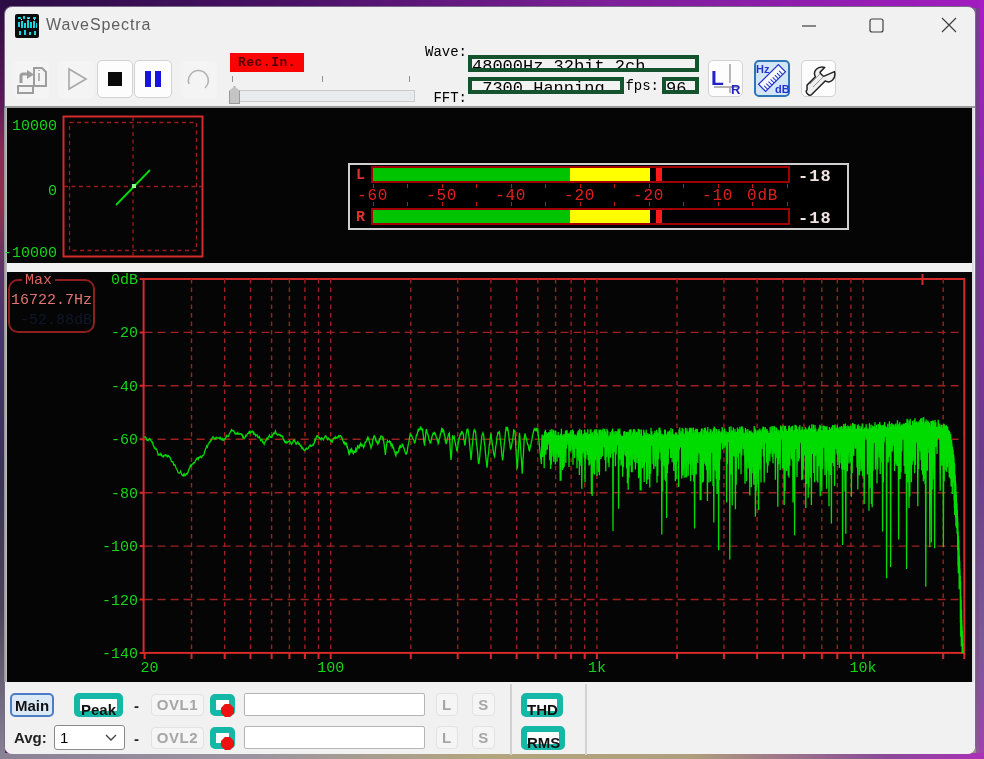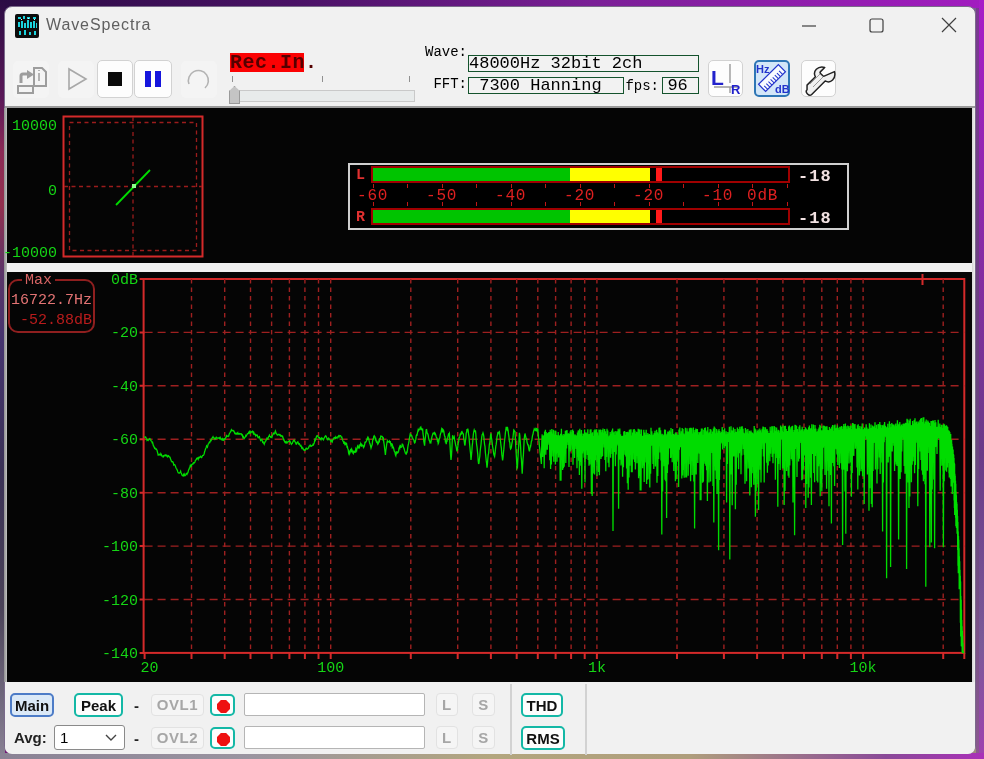--- a/index.html
+++ b/index.html
@@ -7,39 +7,39 @@
 #win{left:4px;top:6px;width:972px;height:748px;background:#f1f1f1;border:1px solid #7a6a8a;border-radius:8px;overflow:hidden;box-sizing:border-box}
 .mono{font-family:"Liberation Mono",monospace}
 
 #title{left:46px;top:16px;font-size:16px;color:#5f5f5f;letter-spacing:.9px}
 
 #tbar{left:5px;top:47px;width:970px;height:59px;background:#f1f1f1}
 #tbarline{left:5px;top:106px;width:970px;height:2px;background:#9a9a9a}
 .tbtn{position:absolute;border-radius:5px;box-sizing:border-box}
 .raised{background:#fdfdfd;border:1px solid #d2d2d2}
 .flat{background:#f4f4f4}
-#recin{left:230px;top:53px;width:74px;height:19px;background:#fb0203;color:#550000;font-family:"Liberation Mono",monospace;font-size:20px;font-weight:bold;text-align:center;line-height:19px;letter-spacing:.5px}
+#recin{left:230px;top:53px;width:74px;height:19px;background:#fb0203;color:#550000;font-family:"Liberation Mono",monospace;font-size:13px;font-weight:bold;text-align:center;line-height:19px;letter-spacing:.5px}
 #sltrack{left:237px;top:90px;width:178px;height:12px;background:#e8ebeb;border:1px solid #c9c9c9;box-sizing:border-box}
 #slthumb{left:229px;top:86px;width:11px;height:18px;background:#c4c4c4;border:1px solid #9a9a9a;clip-path:polygon(0 28%,50% 0,100% 28%,100% 100%,0 100%);box-sizing:border-box}
 .sltick{position:absolute;top:76px;width:1px;height:6px;background:#909090}
 .tlabel{position:absolute;font-family:"Liberation Mono",monospace;font-size:14px;color:#000;text-align:right}
-.tbox{position:absolute;border:1px solid #14532d;background:#f2f2f2;box-sizing:border-box;font-family:"Liberation Mono",monospace;font-size:17px;color:#000;white-space:pre;overflow:hidden}
+.tbox{position:absolute;border:4px solid #14532d;background:#f2f2f2;box-sizing:border-box;font-family:"Liberation Mono",monospace;font-size:17px;color:#000;white-space:pre;overflow:hidden}
 
 #panel1{left:7px;top:108px;width:965px;height:155px;background:#050505}
 #panel2{left:7px;top:272px;width:965px;height:410px;background:#050505}
 
 #meter{left:348px;top:163px;width:501px;height:67px;border:2px solid #cfcfcf;background:#000;box-sizing:border-box}
 .mbar{position:absolute;left:21px;height:17px;border:2px solid #a00000;box-sizing:border-box;width:419px}
 .mlab{position:absolute;left:6px;width:14px;color:#e03030;font-family:"Liberation Mono",monospace;font-size:15px;font-weight:bold}
 .m18{position:absolute;left:448px;color:#f2e2e2;font-family:"Liberation Mono",monospace;font-size:17px;font-weight:bold;letter-spacing:1px}
 .mnum{position:absolute;top:22px;color:#df2020;font-family:"Liberation Mono",monospace;font-size:16px;letter-spacing:.8px}
 .mtick{position:absolute;width:1px;height:4px;background:#c01818}
 
 #bbar{left:5px;top:682px;width:970px;height:72px;background:#f1f1f1;border-radius:0 0 7px 7px}
-.btn{position:absolute;box-sizing:border-box;border-radius:5px;font-weight:bold;font-size:15px;text-align:center;color:#111;background:#fdfdfd;border:2px solid #14b8a6}
+.btn{position:absolute;box-sizing:border-box;border-radius:5px;font-weight:bold;font-size:15px;text-align:center;color:#111;background:#fdfdfd;border:6px solid #14b8a6}
 .gbtn{position:absolute;box-sizing:border-box;border-radius:4px;font-weight:bold;font-size:15px;text-align:center;color:#a6a6a6;background:#f5f5f5;border:1px solid #e2e2e2;letter-spacing:.6px}
 .field{position:absolute;box-sizing:border-box;background:#fff;border:1px solid #b5b5b5;border-radius:2px;width:181px;height:23px}
 .vdiv{position:absolute;top:684px;height:71px;width:2px;background:#d2d2d2}
 .dash{position:absolute;font-weight:bold;font-size:15px;color:#222}
 </style></head><body>
 <div id="stage">
   <div class="abs" style="left:0;top:0;width:984px;height:8px;background:linear-gradient(90deg,#2b0c44 0%,#4a1266 30%,#7a1f96 60%,#a21cc0 100%)"></div>
   <div class="abs" style="left:0;top:0;width:5px;height:759px;background:linear-gradient(180deg,#2b0c44 0%,#5a1858 13%,#8b2a55 20%,#93304e 27%,#5a3468 36%,#45346f 45%,#3a3156 62%,#4a4258 80%,#8a8295 100%)"></div>
   <div class="abs" style="left:979px;top:0;width:5px;height:759px;background:linear-gradient(180deg,#a81cc8 0%,#8a2aa8 30%,#6a3a88 60%,#7a5a98 85%,#a040b0 100%)"></div>
     <div class="abs" style="left:976px;top:8px;width:3px;height:745px;background:linear-gradient(180deg,#7a3a92 0%,#6a4080 40%,#6a4a80 70%,#8a5a90 100%)"></div>
@@ -103,21 +103,21 @@
       <path d="M8 23 A10 10 0 1 1 24 27" fill="none" stroke="#b3b3b3" stroke-width="1.6"></path>
     </svg>
   <div class="abs" id="recin">Rec.In.</div>
   <div class="abs" id="sltrack"></div>
   <div class="abs sltick" style="left:232px"></div>
   <div class="abs sltick" style="left:322px"></div>
   <div class="abs sltick" style="left:409px"></div>
   <div class="abs" id="slthumb"></div>
   <div class="abs tlabel" style="left:400px;top:44px;width:67px">Wave:</div>
   <div class="abs tbox" style="left:468px;top:55px;width:231px;height:17px;line-height:15px">48000Hz 32bit 2ch</div>
-  <div class="abs tlabel" style="left:400px;top:76px;width:67px">FFT:</div>
+  <div class="abs tlabel" style="left:400px;top:90px;width:67px">FFT:</div>
   <div class="abs tbox" style="left:468px;top:77px;width:156px;height:17px;line-height:15px"> 7300 Hanning</div>
   <div class="abs tlabel" style="left:592px;top:78px;width:67px">fps:</div>
   <div class="abs tbox" style="left:662px;top:77px;width:37px;height:17px;line-height:15px;text-align:right">96 </div>
   <div class="abs tbtn raised" style="left:708px;top:60px;width:35px;height:37px"></div>
   <svg class="abs" style="left:708px;top:60px" width="35" height="37">
     <path d="M22 4 V23 M6 27 H31 M22 27 V33" stroke="#9a9a9a" stroke-width="1.4" fill="none"></path>
     <text x="3" y="25" font-family="Liberation Sans,sans-serif" font-size="21" font-weight="bold" fill="#2222cc">L</text>
     <text x="23" y="34" font-family="Liberation Sans,sans-serif" font-size="13" font-weight="bold" fill="#2222cc">R</text>
   </svg>
   <div class="abs tbtn" style="left:754px;top:60px;width:36px;height:37px;background:#d3e6f8;border:2px solid #2e76b5"></div>
@@ -223,21 +223,21 @@
         <text x="149.5" y="399.9" text-anchor="middle">20</text>
         <text x="330.7" y="399.9" text-anchor="middle">100</text>
         <text x="596.9" y="399.9" text-anchor="middle">1k</text>
         <text x="863.1" y="399.9" text-anchor="middle">10k</text>
       </g>
 <path d="M144.6 165.8 L145.0 165.0 L145.4 165.0 L145.8 165.2 L146.2 166.2 L146.6 167.0 L147.0 168.3 L147.4 167.7 L147.8 167.8 L148.2 168.3 L148.6 167.7 L149.0 167.6 L149.4 166.8 L149.8 166.6 L150.2 167.0 L150.6 168.0 L151.0 168.7 L151.4 169.0 L151.8 169.3 L152.2 170.7 L152.6 170.5 L153.0 172.1 L153.4 173.8 L153.8 174.2 L154.2 175.2 L154.6 176.2 L155.0 176.1 L155.4 177.2 L155.8 177.2 L156.2 176.9 L156.6 177.7 L157.0 178.2 L157.4 179.8 L157.8 181.4 L158.2 183.1 L158.6 183.0 L159.0 182.6 L159.4 182.9 L159.8 182.6 L160.2 181.8 L160.6 183.0 L161.0 183.4 L161.4 182.6 L161.8 183.7 L162.2 183.9 L162.6 184.0 L163.0 184.8 L163.4 183.9 L163.8 184.4 L164.2 183.7 L164.6 183.4 L165.0 183.0 L165.4 183.0 L165.8 183.7 L166.2 183.2 L166.6 183.2 L167.0 184.4 L167.4 184.9 L167.8 184.3 L168.2 183.5 L168.6 183.7 L169.0 184.7 L169.4 185.1 L169.8 185.0 L170.2 185.7 L170.6 187.0 L171.0 188.1 L171.4 189.3 L171.8 189.8 L172.2 189.7 L172.6 189.7 L173.0 190.1 L173.4 191.3 L173.8 193.0 L174.2 192.6 L174.6 192.6 L175.0 193.1 L175.4 194.1 L175.8 195.3 L176.2 196.2 L176.6 197.0 L177.0 197.5 L177.4 198.5 L177.8 199.9 L178.2 200.8 L178.6 200.9 L179.0 201.2 L179.4 201.2 L179.8 200.6 L180.2 200.0 L180.6 199.2 L181.0 200.7 L181.4 201.5 L181.8 202.5 L182.2 203.4 L182.6 203.5 L183.0 203.9 L183.4 202.7 L183.8 203.3 L184.2 202.1 L184.6 203.1 L185.0 203.7 L185.4 203.4 L185.8 202.8 L186.2 201.7 L186.6 201.4 L187.0 202.2 L187.4 201.2 L187.8 200.8 L188.2 199.6 L188.6 197.8 L189.0 197.4 L189.4 196.0 L189.8 195.8 L190.2 193.9 L190.6 194.3 L191.0 193.1 L191.4 193.8 L191.8 192.7 L192.2 192.2 L192.6 192.0 L193.0 192.0 L193.4 190.9 L193.8 190.8 L194.2 191.0 L194.6 190.7 L195.0 189.7 L195.4 188.4 L195.8 188.0 L196.2 187.8 L196.6 186.6 L197.0 186.7 L197.4 185.9 L197.8 186.1 L198.2 187.2 L198.6 185.9 L199.0 185.3 L199.4 185.7 L199.8 185.2 L200.2 184.8 L200.6 184.4 L201.0 185.2 L201.4 185.6 L201.8 185.4 L202.2 184.2 L202.6 183.5 L203.0 183.4 L203.4 183.4 L203.8 182.8 L204.2 181.5 L204.6 179.8 L205.0 178.6 L205.4 177.2 L205.8 176.2 L206.2 175.5 L206.6 174.0 L207.0 174.5 L207.4 175.1 L207.8 173.7 L208.2 172.0 L208.6 171.6 L209.0 170.9 L209.4 170.1 L209.8 170.4 L210.2 169.5 L210.6 168.4 L211.0 168.8 L211.4 168.1 L211.8 166.7 L212.2 165.8 L212.6 165.5 L213.0 164.8 L213.4 165.7 L213.8 166.1 L214.2 166.0 L214.6 166.3 L215.0 167.3 L215.4 166.8 L215.8 165.9 L216.2 165.3 L216.6 166.2 L217.0 166.2 L217.4 166.0 L217.8 166.2 L218.2 166.2 L218.6 166.1 L219.0 165.7 L219.4 166.7 L219.8 166.3 L220.2 165.6 L220.6 166.8 L221.0 167.4 L221.4 167.6 L221.8 167.0 L222.2 167.7 L222.6 166.8 L223.0 167.7 L223.4 168.2 L223.8 167.8 L224.2 166.9 L224.6 167.5 L225.0 166.8 L225.4 166.7 L225.8 165.4 L226.2 164.6 L226.6 163.7 L227.0 164.5 L227.4 164.2 L227.8 164.1 L228.2 163.9 L228.6 164.3 L229.0 162.8 L229.4 161.6 L229.8 161.0 L230.2 160.2 L230.6 159.8 L231.0 158.7 L231.4 157.8 L231.8 158.5 L232.2 158.6 L232.6 158.4 L233.0 158.4 L233.4 159.0 L233.8 159.0 L234.2 159.7 L234.6 161.1 L235.0 161.8 L235.4 161.9 L235.8 161.2 L236.2 161.2 L236.6 162.0 L237.0 162.0 L237.4 161.2 L237.8 160.7 L238.2 162.2 L238.6 162.2 L239.0 161.8 L239.4 162.1 L239.8 161.5 L240.2 161.6 L240.6 161.7 L241.0 162.3 L241.4 162.0 L241.8 162.9 L242.2 162.7 L242.6 164.2 L243.0 165.5 L243.4 164.8 L243.8 166.0 L244.2 166.5 L244.6 165.8 L245.0 165.3 L245.4 164.4 L245.8 163.4 L246.2 164.0 L246.6 163.2 L247.0 162.6 L247.4 161.8 L247.8 161.6 L248.2 161.6 L248.6 160.5 L249.0 160.8 L249.4 159.8 L249.8 160.8 L250.2 159.8 L250.6 160.8 L251.0 160.5 L251.4 159.8 L251.8 159.9 L252.2 159.8 L252.6 159.3 L253.0 160.2 L253.4 161.6 L253.8 160.6 L254.2 161.6 L254.6 162.4 L255.0 162.2 L255.4 163.1 L255.8 164.0 L256.2 163.1 L256.6 163.2 L257.0 162.9 L257.4 163.6 L257.8 165.1 L258.2 165.8 L258.6 165.7 L259.0 165.0 L259.4 164.7 L259.8 166.1 L260.2 167.4 L260.6 168.4 L261.0 167.8 L261.4 168.0 L261.8 167.4 L262.2 168.8 L262.6 170.1 L263.0 169.8 L263.4 171.0 L263.8 171.3 L264.2 172.2 L264.6 170.8 L265.0 170.2 L265.4 169.1 L265.8 169.0 L266.2 168.0 L266.6 167.4 L267.0 166.1 L267.4 166.4 L267.8 166.9 L268.2 165.7 L268.6 164.7 L269.0 164.3 L269.4 163.2 L269.8 164.1 L270.2 164.5 L270.6 165.2 L271.0 164.8 L271.4 165.0 L271.8 165.4 L272.2 164.0 L272.6 163.0 L273.0 162.2 L273.4 161.3 L273.8 161.8 L274.2 162.0 L274.6 161.2 L275.0 160.1 L275.4 159.0 L275.8 160.2 L276.2 161.6 L276.6 161.7 L277.0 162.6 L277.4 163.0 L277.8 163.0 L278.2 162.7 L278.6 162.4 L279.0 162.2 L279.4 162.6 L279.8 163.3 L280.2 162.9 L280.6 164.0 L281.0 163.9 L281.4 164.1 L281.8 163.8 L282.2 164.4 L282.6 164.3 L283.0 165.7 L283.4 167.5 L283.8 167.3 L284.2 168.5 L284.6 169.7 L285.0 170.3 L285.4 170.0 L285.8 170.7 L286.2 169.7 L286.6 170.4 L287.0 171.0 L287.4 170.3 L287.8 169.8 L288.2 169.7 L288.6 169.6 L289.0 169.4 L289.4 168.7 L289.8 169.0 L290.2 169.9 L290.6 170.7 L291.0 171.5 L291.4 172.3 L291.8 171.7 L292.2 171.5 L292.6 170.6 L293.0 169.4 L293.4 168.6 L293.8 168.8 L294.2 168.1 L294.6 169.0 L295.0 169.5 L295.4 170.4 L295.8 171.2 L296.2 172.2 L296.6 171.8 L297.0 170.6 L297.4 170.1 L297.8 169.8 L298.2 170.7 L298.6 172.1 L299.0 172.1 L299.4 171.8 L299.8 172.6 L300.2 173.7 L300.6 174.1 L301.0 173.7 L301.4 174.6 L301.8 176.1 L302.2 175.6 L302.6 176.5 L303.0 176.4 L303.4 177.6 L303.8 177.7 L304.2 178.3 L304.6 178.1 L305.0 178.2 L305.4 177.9 L305.8 176.7 L306.2 176.1 L306.6 176.4 L307.0 177.0 L307.4 177.0 L307.8 176.8 L308.2 176.2 L308.6 175.8 L309.0 174.6 L309.4 173.9 L309.8 173.9 L310.2 173.1 L310.6 173.8 L311.0 174.4 L311.4 174.2 L311.8 173.6 L312.2 173.6 L312.6 173.4 L313.0 172.5 L313.4 172.9 L313.8 172.1 L314.2 171.0 L314.6 169.0 L315.0 167.5 L315.4 168.2 L315.8 166.9 L316.2 165.5 L316.6 164.1 L317.0 164.0 L317.4 163.7 L317.8 164.3 L318.2 164.9 L318.6 165.6 L319.0 165.9 L319.4 165.7 L319.8 166.7 L320.2 167.0 L320.6 166.6 L321.0 167.6 L321.4 166.2 L321.8 165.8 L322.2 166.5 L322.6 167.0 L323.0 167.0 L323.4 167.8 L323.8 167.1 L324.2 165.9 L324.6 165.2 L325.0 164.5 L325.4 163.9 L325.8 164.5 L326.2 164.3 L326.6 165.5 L327.0 166.4 L327.4 167.4 L327.8 167.8 L328.2 166.8 L328.6 166.1 L329.0 166.6 L329.4 167.1 L329.8 167.5 L330.2 168.3 L330.6 168.5 L331.0 169.4 L331.4 168.6 L331.8 169.2 L332.2 169.9 L332.6 168.6 L333.0 167.4 L333.4 166.9 L333.8 166.5 L334.2 165.5 L334.6 165.4 L335.0 166.3 L335.4 166.5 L335.8 165.0 L336.2 165.8 L336.6 165.7 L337.0 166.2 L337.4 165.0 L337.8 164.9 L338.2 164.4 L338.6 163.9 L339.0 165.1 L339.4 164.1 L339.8 163.5 L340.2 163.7 L340.6 163.7 L341.0 164.7 L341.4 165.3 L341.8 165.1 L342.2 166.6 L342.6 168.1 L343.0 169.1 L343.4 169.5 L343.8 171.3 L344.2 171.5 L344.6 170.6 L345.0 172.8 L345.4 172.7 L345.8 170.3 L346.2 171.9 L346.6 171.8 L347.0 174.9 L347.4 174.7 L347.8 176.7 L348.2 177.5 L348.6 181.0 L349.0 182.1 L349.4 180.1 L349.8 181.1 L350.2 180.0 L350.6 177.7 L351.0 178.0 L351.4 177.2 L351.8 180.4 L352.2 178.4 L352.6 179.4 L353.0 181.3 L353.4 181.7 L353.8 178.7 L354.2 180.4 L354.6 180.3 L355.0 179.5 L355.4 179.9 L355.8 176.9 L356.2 177.8 L356.6 178.7 L357.0 176.3 L357.4 174.8 L357.8 176.3 L358.2 174.4 L358.6 175.6 L359.0 176.0 L359.4 175.9 L359.8 172.9 L360.2 172.9 L360.6 171.7 L361.0 173.8 L361.4 174.0 L361.8 172.6 L362.2 173.2 L362.6 173.8 L363.0 174.0 L363.4 175.2 L363.8 173.9 L364.2 174.4 L364.6 172.8 L365.0 170.4 L365.4 170.5 L365.8 170.0 L366.2 169.4 L366.6 168.8 L367.0 167.1 L367.4 166.1 L367.8 167.9 L368.2 165.6 L368.6 166.4 L369.0 168.4 L369.4 170.2 L369.8 171.6 L370.2 172.5 L370.6 174.2 L371.0 176.0 L371.4 174.7 L371.8 173.6 L372.2 172.5 L372.6 168.9 L373.0 167.0 L373.4 166.9 L373.8 164.2 L374.2 163.7 L374.6 164.8 L375.0 164.9 L375.4 167.5 L375.8 167.0 L376.2 169.2 L376.6 170.2 L377.0 169.6 L377.4 170.3 L377.8 172.2 L378.2 171.6 L378.6 170.3 L379.0 168.6 L379.4 169.2 L379.8 166.0 L380.2 167.7 L380.6 165.0 L381.0 164.0 L381.4 164.2 L381.8 164.6 L382.2 164.5 L382.6 165.0 L383.0 167.4 L383.4 166.7 L383.8 170.1 L384.2 172.5 L384.6 176.0 L385.0 179.4 L385.4 182.9 L385.8 178.5 L386.2 176.2 L386.6 172.9 L387.0 170.4 L387.4 169.0 L387.8 170.2 L388.2 170.0 L388.6 169.7 L389.0 169.7 L389.4 169.1 L389.8 171.1 L390.2 169.0 L390.6 171.5 L391.0 173.3 L391.4 172.5 L391.8 171.2 L392.2 174.8 L392.6 173.9 L393.0 175.7 L393.4 175.5 L393.8 176.8 L394.2 179.0 L394.6 179.8 L395.0 180.5 L395.4 182.8 L395.8 183.7 L396.2 180.5 L396.6 181.2 L397.0 179.9 L397.4 180.1 L397.8 180.8 L398.2 180.1 L398.6 179.2 L399.0 176.1 L399.4 175.2 L399.8 176.0 L400.2 172.9 L400.6 175.0 L401.0 175.2 L401.4 175.1 L401.8 174.5 L402.2 172.1 L402.6 172.3 L403.0 173.1 L403.4 175.2 L403.8 175.9 L404.2 176.9 L404.6 178.7 L405.0 179.9 L405.4 181.3 L405.8 181.4 L406.2 182.6 L406.6 180.4 L407.0 180.5 L407.4 178.3 L407.8 175.2 L408.2 172.8 L408.6 171.4 L409.0 169.3 L409.4 166.4 L409.8 164.3 L410.2 162.0 L410.6 162.4 L411.0 163.5 L411.4 163.5 L411.8 163.9 L412.2 165.5 L412.6 166.2 L413.0 166.8 L413.4 167.3 L413.8 167.9 L414.2 169.5 L414.6 171.0 L415.0 170.7 L415.4 168.6 L415.8 167.4 L416.2 163.9 L416.6 163.1 L417.0 163.2 L417.4 161.1 L417.8 159.4 L418.2 157.6 L418.6 158.6 L419.0 158.0 L419.4 157.4 L419.8 156.8 L420.2 155.8 L420.6 156.8 L421.0 155.7 L421.4 157.3 L421.8 156.9 L422.2 157.8 L422.6 156.6 L423.0 161.7 L423.4 164.1 L423.8 169.5 L424.2 171.3 L424.6 173.7 L425.0 167.9 L425.4 165.7 L425.8 161.9 L426.2 157.7 L426.6 157.6 L427.0 160.7 L427.4 161.3 L427.8 161.9 L428.2 163.2 L428.6 165.9 L429.0 167.8 L429.4 168.6 L429.8 169.7 L430.2 171.5 L430.6 168.6 L431.0 169.7 L431.4 167.6 L431.8 165.3 L432.2 163.9 L432.6 162.6 L433.0 161.2 L433.4 161.3 L433.8 161.0 L434.2 161.9 L434.6 160.7 L435.0 161.2 L435.4 162.0 L435.8 163.2 L436.2 164.7 L436.6 166.0 L437.0 166.1 L437.4 168.8 L437.8 168.3 L438.2 171.7 L438.6 170.9 L439.0 168.1 L439.4 166.5 L439.8 166.0 L440.2 163.0 L440.6 161.4 L441.0 160.5 L441.4 158.2 L441.8 156.5 L442.2 157.0 L442.6 160.5 L443.0 157.7 L443.4 158.2 L443.8 159.1 L444.2 161.8 L444.6 164.1 L445.0 164.6 L445.4 169.5 L445.8 169.2 L446.2 172.2 L446.6 169.6 L447.0 169.4 L447.4 166.3 L447.8 165.5 L448.2 163.7 L448.6 162.0 L449.0 162.3 L449.4 161.5 L449.8 169.1 L450.2 176.4 L450.6 183.1 L451.0 187.9 L451.4 184.4 L451.8 177.9 L452.2 170.0 L452.6 163.2 L453.0 165.3 L453.4 166.3 L453.8 165.7 L454.2 164.8 L454.6 167.9 L455.0 169.5 L455.4 171.6 L455.8 173.8 L456.2 174.8 L456.6 177.7 L457.0 179.4 L457.4 177.5 L457.8 174.8 L458.2 171.0 L458.6 169.9 L459.0 165.7 L459.4 165.6 L459.8 164.4 L460.2 162.3 L460.6 162.5 L461.0 161.3 L461.4 160.2 L461.8 161.2 L462.2 160.2 L462.6 161.1 L463.0 161.4 L463.4 162.4 L463.8 167.5 L464.2 168.6 L464.6 172.1 L465.0 173.5 L465.4 169.0 L465.8 166.6 L466.2 161.0 L466.6 160.4 L467.0 157.1 L467.4 159.5 L467.8 156.7 L468.2 158.9 L468.6 162.5 L469.0 164.9 L469.4 170.0 L469.8 173.9 L470.2 178.4 L470.6 182.0 L471.0 187.9 L471.4 184.0 L471.8 179.6 L472.2 174.0 L472.6 170.9 L473.0 166.1 L473.4 162.0 L473.8 159.6 L474.2 158.0 L474.6 159.1 L475.0 159.5 L475.4 158.2 L475.8 161.9 L476.2 168.0 L476.6 172.3 L477.0 174.9 L477.4 178.9 L477.8 182.6 L478.2 188.7 L478.6 192.0 L479.0 191.0 L479.4 187.0 L479.8 184.3 L480.2 178.8 L480.6 175.7 L481.0 172.6 L481.4 168.0 L481.8 164.6 L482.2 162.5 L482.6 162.2 L483.0 160.9 L483.4 162.2 L483.8 164.4 L484.2 168.9 L484.6 172.6 L485.0 174.6 L485.4 180.6 L485.8 184.2 L486.2 188.4 L486.6 191.2 L487.0 195.8 L487.4 192.3 L487.8 187.0 L488.2 182.8 L488.6 181.3 L489.0 176.6 L489.4 172.1 L489.8 170.6 L490.2 167.1 L490.6 163.0 L491.0 161.4 L491.4 165.8 L491.8 167.8 L492.2 171.1 L492.6 174.4 L493.0 176.7 L493.4 179.6 L493.8 182.3 L494.2 183.4 L494.6 184.4 L495.0 181.6 L495.4 177.9 L495.8 174.1 L496.2 172.4 L496.6 169.0 L497.0 164.8 L497.4 163.3 L497.8 161.0 L498.2 161.5 L498.6 160.3 L499.0 160.4 L499.4 159.9 L499.8 162.9 L500.2 166.5 L500.6 170.0 L501.0 173.6 L501.4 176.4 L501.8 182.4 L502.2 185.1 L502.6 188.5 L503.0 185.7 L503.4 181.1 L503.8 177.4 L504.2 172.6 L504.6 168.1 L505.0 165.3 L505.4 160.7 L505.8 158.2 L506.2 154.8 L506.6 157.2 L507.0 157.8 L507.4 154.9 L507.8 157.0 L508.2 159.1 L508.6 162.6 L509.0 165.4 L509.4 169.5 L509.8 170.5 L510.2 175.3 L510.6 177.0 L511.0 176.4 L511.4 175.0 L511.8 172.0 L512.2 170.5 L512.6 167.2 L513.0 165.4 L513.4 161.5 L513.8 158.0 L514.2 158.4 L514.6 159.4 L515.0 159.6 L515.4 166.5 L515.8 175.2 L516.2 181.7 L516.6 188.5 L517.0 196.3 L517.4 195.5 L517.8 188.3 L518.2 181.5 L518.6 175.0 L519.0 168.5 L519.4 160.9 L519.8 163.3 L520.2 168.9 L520.6 174.9 L521.0 183.1 L521.4 187.4 L521.8 194.1 L522.2 201.6 L522.6 194.2 L523.0 187.3 L523.4 182.8 L523.8 174.6 L524.2 167.1 L524.6 163.9 L525.0 161.5 L525.4 163.3 L525.8 165.0 L526.2 167.0 L526.6 166.9 L527.0 170.1 L527.4 171.5 L527.8 172.8 L528.2 172.8 L528.6 175.5 L529.0 177.9 L529.4 179.3 L529.8 177.3 L530.2 174.1 L530.6 174.5 L531.0 172.0 L531.4 168.9 L531.8 168.8 L532.2 165.7 L532.6 163.2 L533.0 162.4 L533.4 160.0 L533.8 158.8 L534.2 157.1 L534.6 157.9 L535.0 157.4 L535.4 158.0 L535.8 157.0 L536.2 159.0 L536.6 156.2 L537.0 159.1 L537.4 159.6 L537.8 156.4 L538.2 161.8 L538.6 166.5 L539.0 169.0 L539.4 174.2 L539.8 177.1 L540.2 181.4 L540.6 184.7 L541.0 188.4 L541.4 192.0 L541.8 169.6 L542.2 162.4 L542.6 184.9 L543.0 164.1 L543.4 172.2 L543.8 163.2 L544.2 196.2 L544.6 159.4 L545.0 172.0 L545.4 157.8 L545.8 182.7 L546.2 160.0 L546.6 177.8 L547.0 162.0 L547.4 177.8 L547.8 161.1 L548.2 170.5 L548.6 160.3 L549.0 172.8 L549.4 159.9 L549.8 188.2 L550.2 157.8 L550.6 196.9 L551.0 159.8 L551.4 192.6 L551.8 157.0 L552.2 176.9 L552.6 161.5 L553.0 184.6 L553.4 157.8 L553.8 189.8 L554.2 162.5 L554.6 178.1 L555.0 158.5 L555.4 192.5 L555.8 158.7 L556.2 181.7 L556.6 162.9 L557.0 189.7 L557.4 163.5 L557.8 180.9 L558.2 159.9 L558.6 185.5 L559.0 163.3 L559.4 172.9 L559.8 163.5 L560.2 208.7 L560.6 161.7 L561.0 208.7 L561.4 156.7 L561.8 187.4 L562.2 162.4 L562.6 198.0 L563.0 164.0 L563.4 196.2 L563.8 161.9 L564.2 194.8 L564.6 163.1 L565.0 170.9 L565.4 158.8 L565.8 191.1 L566.2 158.4 L566.6 176.6 L567.0 158.0 L567.4 169.3 L567.8 161.8 L568.2 173.1 L568.6 161.2 L569.0 195.0 L569.4 162.1 L569.8 173.7 L570.2 159.4 L570.6 179.5 L571.0 158.0 L571.4 169.4 L571.8 163.7 L572.2 177.5 L572.6 157.6 L573.0 192.7 L573.4 158.8 L573.8 178.4 L574.2 163.3 L574.6 186.0 L575.0 162.3 L575.4 170.6 L575.8 163.3 L576.2 177.1 L576.6 163.5 L577.0 196.3 L577.4 160.4 L577.8 184.7 L578.2 158.6 L578.6 188.7 L579.0 158.3 L579.4 203.0 L579.8 156.8 L580.2 190.0 L580.6 161.7 L581.0 193.7 L581.4 157.9 L581.8 216.7 L582.2 164.0 L582.6 181.5 L583.0 161.5 L583.4 179.4 L583.8 162.1 L584.2 185.7 L584.6 157.6 L585.0 210.4 L585.4 160.8 L585.8 186.9 L586.2 160.4 L586.6 178.2 L587.0 161.4 L587.4 182.9 L587.8 157.2 L588.2 188.1 L588.6 162.2 L589.0 193.7 L589.4 161.9 L589.8 192.4 L590.2 157.6 L590.6 173.5 L591.0 157.2 L591.4 222.1 L591.8 161.2 L592.2 223.9 L592.6 160.2 L593.0 194.9 L593.4 164.0 L593.8 201.4 L594.2 158.3 L594.6 202.6 L595.0 157.2 L595.4 188.3 L595.8 158.2 L596.2 182.8 L596.6 157.3 L597.0 204.0 L597.4 160.7 L597.8 173.7 L598.2 163.6 L598.6 199.9 L599.0 157.6 L599.4 203.3 L599.8 157.9 L600.2 172.6 L600.6 157.4 L601.0 187.1 L601.4 160.3 L601.8 185.0 L602.2 157.9 L602.6 184.0 L603.0 156.5 L603.4 171.8 L603.8 160.8 L604.2 175.4 L604.6 156.9 L605.0 188.1 L605.4 159.2 L605.8 199.2 L606.2 162.1 L606.6 185.1 L607.0 156.8 L607.4 175.8 L607.8 158.6 L608.2 190.7 L608.6 164.4 L609.0 195.2 L609.4 163.5 L609.8 174.3 L610.2 159.9 L610.6 185.7 L611.0 161.9 L611.4 172.6 L611.8 158.6 L612.2 181.9 L612.6 156.4 L613.0 259.0 L613.4 160.6 L613.8 171.9 L614.2 159.6 L614.6 180.0 L615.0 163.0 L615.4 194.2 L615.8 159.0 L616.2 182.4 L616.6 160.3 L617.0 171.9 L617.4 159.3 L617.8 173.5 L618.2 156.7 L618.6 236.7 L619.0 158.2 L619.4 172.1 L619.8 156.5 L620.2 187.7 L620.6 162.2 L621.0 193.5 L621.4 164.0 L621.8 191.8 L622.2 163.7 L622.6 204.8 L623.0 163.7 L623.4 195.3 L623.8 159.4 L624.2 169.3 L624.6 159.1 L625.0 182.7 L625.4 162.9 L625.8 184.6 L626.2 160.1 L626.6 196.4 L627.0 160.0 L627.4 211.3 L627.8 159.7 L628.2 217.8 L628.6 160.5 L629.0 205.6 L629.4 157.7 L629.8 193.7 L630.2 157.6 L630.6 179.3 L631.0 157.3 L631.4 200.3 L631.8 163.4 L632.2 200.2 L632.6 160.4 L633.0 169.5 L633.4 157.5 L633.8 187.4 L634.2 157.0 L634.6 190.0 L635.0 158.5 L635.4 197.6 L635.8 161.4 L636.2 183.7 L636.6 159.8 L637.0 191.2 L637.4 160.3 L637.8 177.3 L638.2 156.8 L638.6 206.3 L639.0 157.3 L639.4 204.0 L639.8 157.5 L640.2 218.6 L640.6 162.0 L641.0 218.6 L641.4 157.5 L641.8 183.6 L642.2 163.7 L642.6 196.2 L643.0 163.7 L643.4 193.4 L643.8 157.8 L644.2 210.1 L644.6 160.6 L645.0 190.6 L645.4 163.1 L645.8 174.5 L646.2 157.8 L646.6 211.9 L647.0 162.8 L647.4 207.8 L647.8 161.0 L648.2 191.3 L648.6 162.4 L649.0 207.2 L649.4 162.1 L649.8 215.4 L650.2 163.0 L650.6 201.8 L651.0 155.8 L651.4 173.7 L651.8 159.3 L652.2 171.4 L652.6 163.3 L653.0 191.9 L653.4 162.5 L653.8 196.9 L654.2 160.9 L654.6 172.4 L655.0 158.8 L655.4 194.4 L655.8 161.3 L656.2 168.7 L656.6 157.7 L657.0 210.7 L657.4 160.3 L657.8 203.9 L658.2 161.4 L658.6 186.9 L659.0 155.8 L659.4 169.9 L659.8 155.5 L660.2 180.6 L660.6 158.2 L661.0 188.5 L661.4 162.6 L661.8 262.4 L662.2 161.7 L662.6 219.4 L663.0 163.5 L663.4 178.6 L663.8 162.5 L664.2 194.2 L664.6 157.4 L665.0 207.7 L665.4 157.8 L665.8 209.3 L666.2 163.2 L666.6 246.0 L667.0 161.7 L667.4 201.1 L667.8 159.5 L668.2 192.6 L668.6 159.9 L669.0 176.0 L669.4 158.6 L669.8 176.6 L670.2 159.8 L670.6 185.9 L671.0 155.9 L671.4 185.4 L671.8 162.4 L672.2 190.3 L672.6 156.9 L673.0 181.5 L673.4 161.9 L673.8 199.0 L674.2 163.1 L674.6 191.9 L675.0 161.6 L675.4 209.3 L675.8 160.2 L676.2 207.2 L676.6 161.3 L677.0 188.7 L677.4 162.7 L677.8 169.4 L678.2 163.0 L678.6 215.0 L679.0 157.5 L679.4 177.7 L679.8 155.4 L680.2 175.2 L680.6 161.8 L681.0 169.9 L681.4 159.2 L681.8 206.4 L682.2 155.9 L682.6 203.5 L683.0 157.1 L683.4 198.0 L683.8 161.5 L684.2 205.8 L684.6 162.6 L685.0 177.4 L685.4 155.8 L685.8 205.4 L686.2 159.3 L686.6 205.5 L687.0 156.2 L687.4 180.4 L687.8 159.4 L688.2 203.7 L688.6 159.4 L689.0 192.2 L689.4 156.3 L689.8 178.4 L690.2 155.8 L690.6 209.3 L691.0 155.8 L691.4 184.8 L691.8 156.3 L692.2 203.0 L692.6 161.4 L693.0 176.9 L693.4 155.4 L693.8 209.5 L694.2 160.3 L694.6 256.6 L695.0 158.1 L695.4 197.2 L695.8 156.4 L696.2 202.5 L696.6 157.1 L697.0 172.3 L697.4 156.9 L697.8 191.1 L698.2 162.5 L698.6 180.8 L699.0 159.9 L699.4 181.8 L699.8 160.4 L700.2 228.3 L700.6 159.5 L701.0 228.3 L701.4 156.6 L701.8 194.8 L702.2 156.4 L702.6 210.7 L703.0 162.7 L703.4 209.8 L703.8 157.7 L704.2 189.5 L704.6 156.1 L705.0 191.8 L705.4 155.6 L705.8 193.8 L706.2 159.7 L706.6 198.3 L707.0 158.6 L707.4 229.1 L707.8 155.1 L708.2 184.0 L708.6 161.2 L709.0 210.4 L709.4 160.2 L709.8 186.6 L710.2 157.1 L710.6 209.4 L711.0 157.4 L711.4 173.0 L711.8 162.0 L712.2 180.9 L712.6 159.4 L713.0 214.1 L713.4 156.4 L713.8 250.5 L714.2 154.6 L714.6 189.7 L715.0 155.7 L715.4 198.5 L715.8 161.3 L716.2 206.9 L716.6 157.0 L717.0 221.9 L717.4 160.7 L717.8 194.9 L718.2 158.6 L718.6 278.2 L719.0 156.9 L719.4 208.1 L719.8 158.9 L720.2 187.5 L720.6 160.9 L721.0 171.6 L721.4 160.1 L721.8 170.4 L722.2 154.9 L722.6 177.4 L723.0 157.9 L723.4 166.9 L723.8 160.8 L724.2 176.6 L724.6 156.3 L725.0 174.2 L725.4 162.4 L725.8 172.6 L726.2 159.3 L726.6 230.6 L727.0 162.2 L727.4 192.0 L727.8 160.0 L728.2 169.9 L728.6 161.5 L729.0 168.3 L729.4 154.7 L729.8 287.4 L730.2 160.7 L730.6 171.2 L731.0 154.3 L731.4 202.6 L731.8 158.2 L732.2 233.3 L732.6 158.7 L733.0 174.2 L733.4 155.6 L733.8 184.6 L734.2 160.7 L734.6 182.7 L735.0 157.1 L735.4 237.3 L735.8 159.8 L736.2 212.7 L736.6 159.9 L737.0 185.5 L737.4 155.4 L737.8 170.3 L738.2 156.9 L738.6 197.2 L739.0 159.2 L739.4 181.3 L739.8 154.7 L740.2 179.3 L740.6 157.2 L741.0 202.3 L741.4 154.4 L741.8 183.4 L742.2 154.2 L742.6 172.2 L743.0 156.8 L743.4 177.0 L743.8 160.8 L744.2 182.8 L744.6 161.6 L745.0 211.8 L745.4 156.1 L745.8 192.0 L746.2 157.5 L746.6 209.2 L747.0 160.5 L747.4 182.3 L747.8 157.1 L748.2 196.6 L748.6 161.5 L749.0 175.9 L749.4 158.8 L749.8 223.6 L750.2 159.4 L750.6 181.4 L751.0 158.6 L751.4 215.2 L751.8 160.3 L752.2 201.3 L752.6 160.7 L753.0 195.0 L753.4 161.7 L753.8 212.8 L754.2 154.1 L754.6 205.8 L755.0 156.6 L755.4 244.8 L755.8 157.5 L756.2 219.2 L756.6 160.7 L757.0 170.0 L757.4 158.7 L757.8 212.0 L758.2 157.5 L758.6 238.0 L759.0 159.4 L759.4 179.8 L759.8 156.6 L760.2 197.7 L760.6 158.3 L761.0 210.4 L761.4 160.5 L761.8 177.0 L762.2 156.8 L762.6 168.4 L763.0 154.6 L763.4 184.6 L763.8 155.0 L764.2 210.4 L764.6 157.7 L765.0 171.2 L765.4 155.3 L765.8 165.8 L766.2 158.1 L766.6 190.8 L767.0 157.1 L767.4 200.8 L767.8 158.8 L768.2 193.5 L768.6 161.1 L769.0 173.7 L769.4 161.0 L769.8 189.2 L770.2 154.8 L770.6 181.7 L771.0 159.3 L771.4 174.7 L771.8 154.3 L772.2 185.1 L772.6 154.3 L773.0 191.3 L773.4 160.7 L773.8 181.8 L774.2 154.1 L774.6 177.7 L775.0 155.0 L775.4 207.8 L775.8 159.1 L776.2 176.5 L776.6 155.6 L777.0 186.0 L777.4 159.5 L777.8 234.7 L778.2 157.7 L778.6 191.9 L779.0 158.5 L779.4 186.0 L779.8 160.8 L780.2 198.0 L780.6 153.5 L781.0 165.2 L781.4 154.8 L781.8 167.5 L782.2 159.3 L782.6 196.4 L783.0 153.3 L783.4 196.1 L783.8 160.1 L784.2 233.0 L784.6 154.1 L785.0 219.0 L785.4 153.8 L785.8 175.9 L786.2 156.9 L786.6 199.0 L787.0 159.1 L787.4 195.3 L787.8 158.9 L788.2 203.7 L788.6 154.5 L789.0 205.7 L789.4 153.4 L789.8 193.6 L790.2 157.2 L790.6 171.6 L791.0 155.3 L791.4 186.9 L791.8 154.3 L792.2 188.5 L792.6 153.7 L793.0 230.5 L793.4 159.9 L793.8 185.9 L794.2 158.0 L794.6 263.2 L795.0 152.7 L795.4 177.0 L795.8 153.0 L796.2 170.4 L796.6 154.0 L797.0 204.9 L797.4 157.1 L797.8 168.3 L798.2 160.0 L798.6 189.6 L799.0 154.8 L799.4 186.8 L799.8 153.2 L800.2 164.9 L800.6 159.4 L801.0 171.1 L801.4 157.4 L801.8 208.3 L802.2 154.7 L802.6 207.6 L803.0 157.2 L803.4 197.4 L803.8 159.2 L804.2 183.5 L804.6 157.3 L805.0 173.6 L805.4 155.3 L805.8 235.9 L806.2 156.5 L806.6 212.1 L807.0 157.4 L807.4 190.0 L807.8 157.8 L808.2 225.7 L808.6 155.2 L809.0 215.4 L809.4 153.6 L809.8 191.7 L810.2 157.0 L810.6 205.8 L811.0 156.0 L811.4 233.1 L811.8 152.2 L812.2 181.5 L812.6 157.4 L813.0 182.1 L813.4 152.5 L813.8 200.9 L814.2 157.1 L814.6 210.3 L815.0 153.1 L815.4 184.0 L815.8 156.4 L816.2 170.0 L816.6 159.9 L817.0 208.7 L817.4 159.3 L817.8 210.5 L818.2 157.2 L818.6 194.2 L819.0 155.6 L819.4 191.9 L819.8 152.8 L820.2 224.3 L820.6 153.8 L821.0 211.5 L821.4 158.2 L821.8 219.2 L822.2 158.3 L822.6 197.0 L823.0 153.7 L823.4 175.7 L823.8 153.6 L824.2 168.7 L824.6 154.0 L825.0 203.0 L825.4 154.9 L825.8 181.7 L826.2 154.2 L826.6 216.7 L827.0 154.3 L827.4 180.0 L827.8 158.0 L828.2 198.7 L828.6 158.3 L829.0 234.2 L829.4 155.1 L829.8 176.9 L830.2 156.7 L830.6 203.0 L831.0 156.5 L831.4 251.6 L831.8 154.8 L832.2 173.0 L832.6 153.1 L833.0 191.1 L833.4 159.0 L833.8 194.2 L834.2 153.3 L834.6 214.0 L835.0 152.5 L835.4 174.1 L835.8 156.3 L836.2 177.2 L836.6 155.8 L837.0 182.6 L837.4 153.2 L837.8 193.0 L838.2 155.7 L838.6 168.5 L839.0 158.2 L839.4 195.9 L839.8 154.7 L840.2 181.6 L840.6 155.2 L841.0 191.3 L841.4 154.0 L841.8 197.5 L842.2 156.9 L842.6 273.0 L843.0 154.5 L843.4 169.4 L843.8 152.1 L844.2 197.8 L844.6 154.1 L845.0 219.4 L845.4 151.5 L845.8 261.8 L846.2 154.2 L846.6 174.9 L847.0 156.9 L847.4 199.2 L847.8 153.4 L848.2 178.3 L848.6 154.2 L849.0 191.4 L849.4 156.0 L849.8 170.8 L850.2 154.0 L850.6 190.4 L851.0 153.6 L851.4 224.8 L851.8 157.0 L852.2 201.1 L852.6 150.9 L853.0 183.0 L853.4 151.5 L853.8 184.0 L854.2 152.5 L854.6 168.1 L855.0 151.9 L855.4 176.8 L855.8 156.6 L856.2 168.7 L856.6 157.1 L857.0 195.4 L857.4 153.3 L857.8 217.6 L858.2 152.3 L858.6 174.6 L859.0 156.0 L859.4 203.6 L859.8 153.9 L860.2 173.8 L860.6 156.9 L861.0 199.2 L861.4 154.6 L861.8 197.1 L862.2 151.5 L862.6 204.3 L863.0 157.4 L863.4 171.0 L863.8 156.4 L864.2 231.9 L864.6 155.4 L865.0 167.5 L865.4 157.1 L865.8 164.0 L866.2 152.3 L866.6 167.0 L867.0 155.4 L867.4 202.6 L867.8 157.2 L868.2 172.4 L868.6 156.7 L869.0 238.8 L869.4 151.3 L869.8 216.2 L870.2 156.1 L870.6 189.6 L871.0 152.4 L871.4 232.1 L871.8 155.7 L872.2 235.2 L872.6 153.6 L873.0 199.1 L873.4 154.8 L873.8 171.0 L874.2 154.2 L874.6 169.4 L875.0 150.3 L875.4 197.4 L875.8 156.0 L876.2 163.9 L876.6 152.8 L877.0 211.4 L877.4 156.7 L877.8 197.3 L878.2 152.0 L878.6 161.4 L879.0 152.5 L879.4 185.5 L879.8 150.0 L880.2 202.1 L880.6 152.8 L881.0 164.0 L881.4 155.9 L881.8 190.4 L882.2 153.0 L882.6 259.5 L883.0 153.9 L883.4 210.4 L883.8 152.6 L884.2 170.2 L884.6 149.9 L885.0 164.1 L885.4 153.8 L885.8 165.6 L886.2 155.6 L886.6 306.2 L887.0 154.8 L887.4 187.0 L887.8 151.8 L888.2 190.6 L888.6 155.8 L889.0 184.7 L889.4 149.2 L889.8 170.0 L890.2 152.1 L890.6 295.1 L891.0 155.3 L891.4 172.7 L891.8 150.9 L892.2 179.6 L892.6 152.3 L893.0 170.8 L893.4 152.5 L893.8 173.7 L894.2 154.2 L894.6 199.1 L895.0 152.5 L895.4 189.8 L895.8 151.6 L896.2 192.5 L896.6 153.8 L897.0 193.9 L897.4 148.3 L897.8 161.5 L898.2 153.1 L898.6 267.5 L899.0 151.7 L899.4 161.6 L899.8 149.9 L900.2 207.1 L900.6 154.2 L901.0 200.3 L901.4 152.5 L901.8 179.4 L902.2 153.7 L902.6 163.1 L903.0 151.8 L903.4 167.6 L903.8 151.5 L904.2 194.1 L904.6 152.1 L905.0 201.8 L905.4 150.7 L905.8 185.8 L906.2 151.1 L906.6 297.1 L907.0 146.7 L907.4 182.2 L907.8 147.6 L908.2 210.4 L908.6 151.2 L909.0 236.0 L909.4 148.6 L909.8 224.6 L910.2 146.7 L910.6 186.2 L911.0 152.9 L911.4 210.2 L911.8 153.6 L912.2 192.8 L912.6 149.0 L913.0 189.3 L913.4 151.8 L913.8 184.7 L914.2 147.9 L914.6 201.2 L915.0 146.2 L915.4 192.9 L915.8 150.5 L916.2 166.6 L916.6 149.6 L917.0 170.7 L917.4 151.7 L917.8 234.2 L918.2 149.4 L918.6 197.1 L919.0 150.8 L919.4 175.2 L919.8 148.3 L920.2 179.5 L920.6 146.7 L921.0 188.1 L921.4 145.9 L921.8 198.4 L922.2 150.1 L922.6 202.7 L923.0 145.4 L923.4 209.2 L923.8 145.3 L924.2 206.9 L924.6 151.5 L925.0 212.3 L925.4 149.6 L925.8 314.8 L926.2 147.4 L926.6 184.7 L927.0 150.3 L927.4 198.8 L927.8 148.5 L928.2 168.5 L928.6 149.7 L929.0 181.0 L929.4 151.1 L929.8 275.3 L930.2 153.9 L930.6 183.6 L931.0 148.9 L931.4 270.6 L931.8 148.9 L932.2 217.5 L932.6 148.4 L933.0 178.5 L933.4 148.6 L933.8 207.6 L934.2 150.8 L934.6 276.3 L935.0 148.0 L935.4 175.0 L935.8 150.2 L936.2 174.7 L936.6 154.9 L937.0 182.1 L937.4 154.8 L937.8 166.8 L938.2 147.7 L938.6 166.5 L939.0 154.4 L939.4 165.4 L939.8 151.4 L940.2 218.8 L940.6 154.9 L941.0 186.8 L941.4 152.7 L941.8 193.7 L942.2 156.0 L942.6 193.8 L943.0 153.1 L943.4 275.2 L943.8 151.8 L944.2 209.2 L944.6 152.6 L945.0 176.3 L945.4 154.0 L945.8 198.4 L946.2 157.4 L946.3 198.0 L946.5 153.2 L946.6 199.7 L946.8 159.4 L946.9 172.6 L947.1 154.2 L947.2 174.3 L947.4 160.4 L947.5 195.4 L947.7 155.1 L947.8 175.2 L948.0 160.7 L948.1 190.9 L948.3 158.3 L948.4 181.3 L948.6 158.4 L948.7 186.9 L948.9 158.5 L949.0 201.2 L949.2 159.1 L949.3 205.6 L949.5 160.3 L949.6 204.8 L949.8 159.9 L949.9 177.1 L950.1 164.3 L950.2 182.0 L950.4 165.9 L950.5 207.0 L950.7 162.1 L950.8 186.0 L951.0 168.5 L951.1 214.5 L951.3 170.0 L951.4 214.6 L951.6 167.9 L951.7 205.3 L951.9 171.8 L952.0 190.5 L952.2 177.7 L952.3 222.0 L952.5 174.5 L952.6 210.6 L952.8 179.1 L952.9 210.7 L953.1 177.5 L953.2 203.8 L953.4 181.9 L953.5 201.3 L953.7 182.7 L953.8 208.3 L954.0 186.0 L954.1 228.6 L954.3 190.8 L954.4 235.9 L954.6 191.8 L954.7 242.9 L954.9 201.7 L955.0 220.1 L955.2 203.7 L955.3 220.8 L955.5 208.8 L955.6 245.8 L955.8 211.7 L955.9 254.3 L956.1 219.6 L956.2 235.4 L956.4 223.2 L956.5 256.0 L956.7 230.0 L956.8 255.0 L957.0 231.8 L957.1 261.8 L957.3 237.8 L957.4 260.1 L957.6 243.9 L957.7 278.0 L957.9 250.0 L958.0 293.7 L958.2 259.5 L958.3 301.3 L958.5 263.9 L958.6 295.4 L958.8 267.8 L958.9 288.0 L959.1 276.3 L959.2 317.2 L959.4 284.2 L959.5 304.4 L959.7 289.2 L959.8 307.4 L960.0 297.8 L960.1 316.7 L960.3 303.8 L960.4 350.7 L960.6 309.6 L960.7 364.4 L960.9 323.9 L961.0 351.4 L961.2 327.8 L961.3 374.3 L961.5 337.7 L961.6 374.4 L961.8 348.0 L961.9 369.3 L962.1 354.3 L962.2 380.9 L962.4 358.7 L962.5 377.8 L962.7 364.1 L962.8 380.9 L963.0 371.0 L963.1 380.9 L963.3 380.2 L963.4 380.9 L963.6 379.5 L963.7 380.9 L963.9 380.9 L963.8 380.9 L964.0 380.9" fill="none" stroke="#00dc00" stroke-width="1.3"></path>
   </svg>
   <div class="abs" style="left:8px;top:279px;width:87px;height:54px;border:2px solid #8f1f1f;border-radius:10px;box-sizing:border-box"></div>
   <div class="abs mono" style="left:22px;top:272px;background:#050505;padding:0 3px;color:#d86464;font-size:15px">Max</div>
   <div class="abs mono" style="left:11px;top:292px;color:#e47474;font-size:15px">16722.7Hz</div>
-  <div class="abs mono" style="left:20px;top:312px;color:#b91c1c;font-size:15px">-52.88dB</div>
+  <div class="abs mono" style="left:20px;top:312px;color:#0f172a;font-size:15px">-52.88dB</div>
 
   <div class="abs" id="bbar"></div>
   <div class="abs btn" style="left:10px;top:693px;width:44px;height:24px;line-height:22px;background:#dbe9f7;border:2px solid #4d7cc7">Main</div>
   <div class="abs btn" style="left:74px;top:693px;width:49px;height:24px;line-height:22px">Peak</div>
   <div class="abs dash" style="left:134px;top:697px">-</div>
   <div class="abs gbtn" style="left:151px;top:694px;width:53px;height:22px;line-height:20px">OVL1</div>
   <div class="abs btn" style="left:210px;top:694px;width:25px;height:22px">
       <span style="position:absolute;left:5px;top:4px;width:13px;height:13px;background:#ee1111;border-radius:3px;clip-path:polygon(30% 0,70% 0,100% 30%,100% 70%,70% 100%,30% 100%,0 70%,0 30%)"></span>
     </div>
   <div class="abs field" style="left:244px;top:693px"></div>

